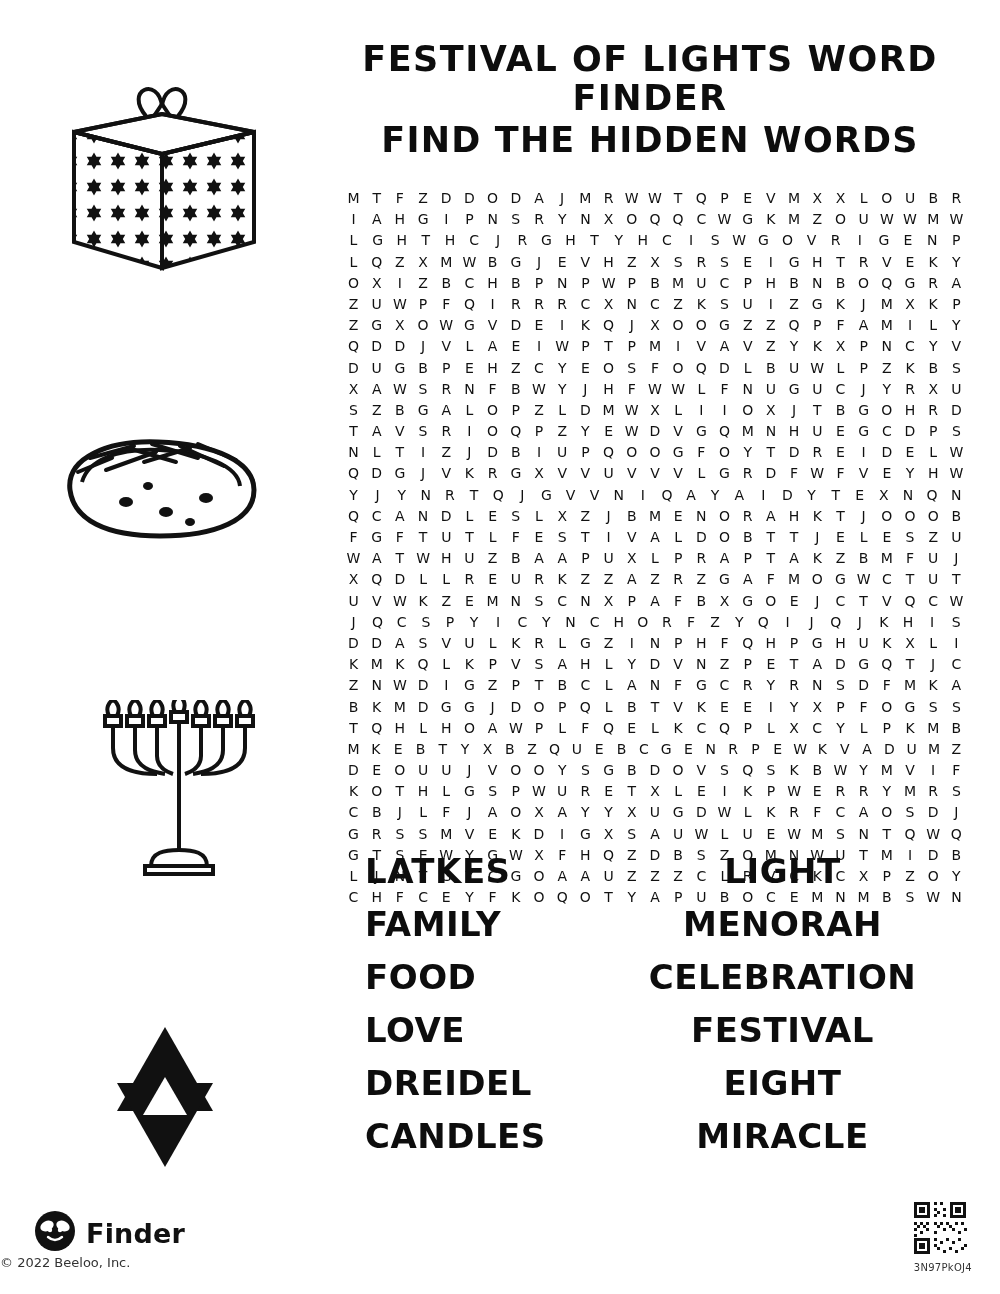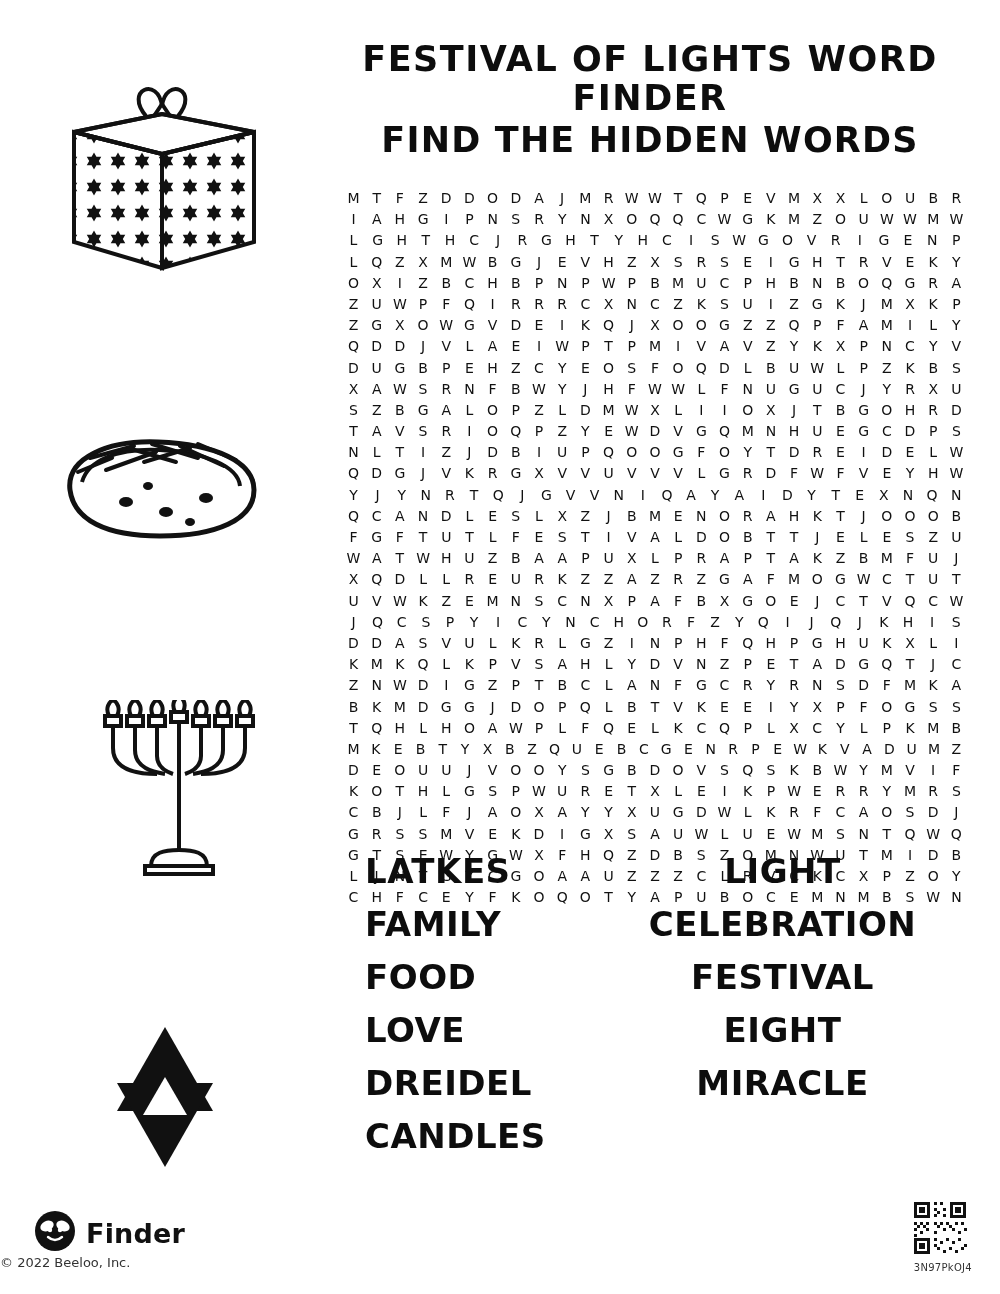--- a/index.html
+++ b/index.html
@@ -1144,20 +1144,21 @@
   <div class="word-col col-1">
       <div class="word-item">Latkes</div>
       <div class="word-item">Family</div>
       <div class="word-item">Food</div>
       <div class="word-item">Love</div>
       <div class="word-item">Dreidel</div>
       <div class="word-item">Candles</div>
     </div>
   <div class="word-col col-2">
       <div class="word-item">Light</div>
+      <div class="word-item">Menorah</div>
       <div class="word-item">Celebration</div>
       <div class="word-item">Festival</div>
       <div class="word-item">Eight</div>
       <div class="word-item">Miracle</div>
     </div>
 </div>
 
 <div class="illus" id="gift-illustration">
   <svg width="210" height="230" viewBox="0 0 210 230" fill="none" xmlns="http://www.w3.org/2000/svg">
     <defs>

